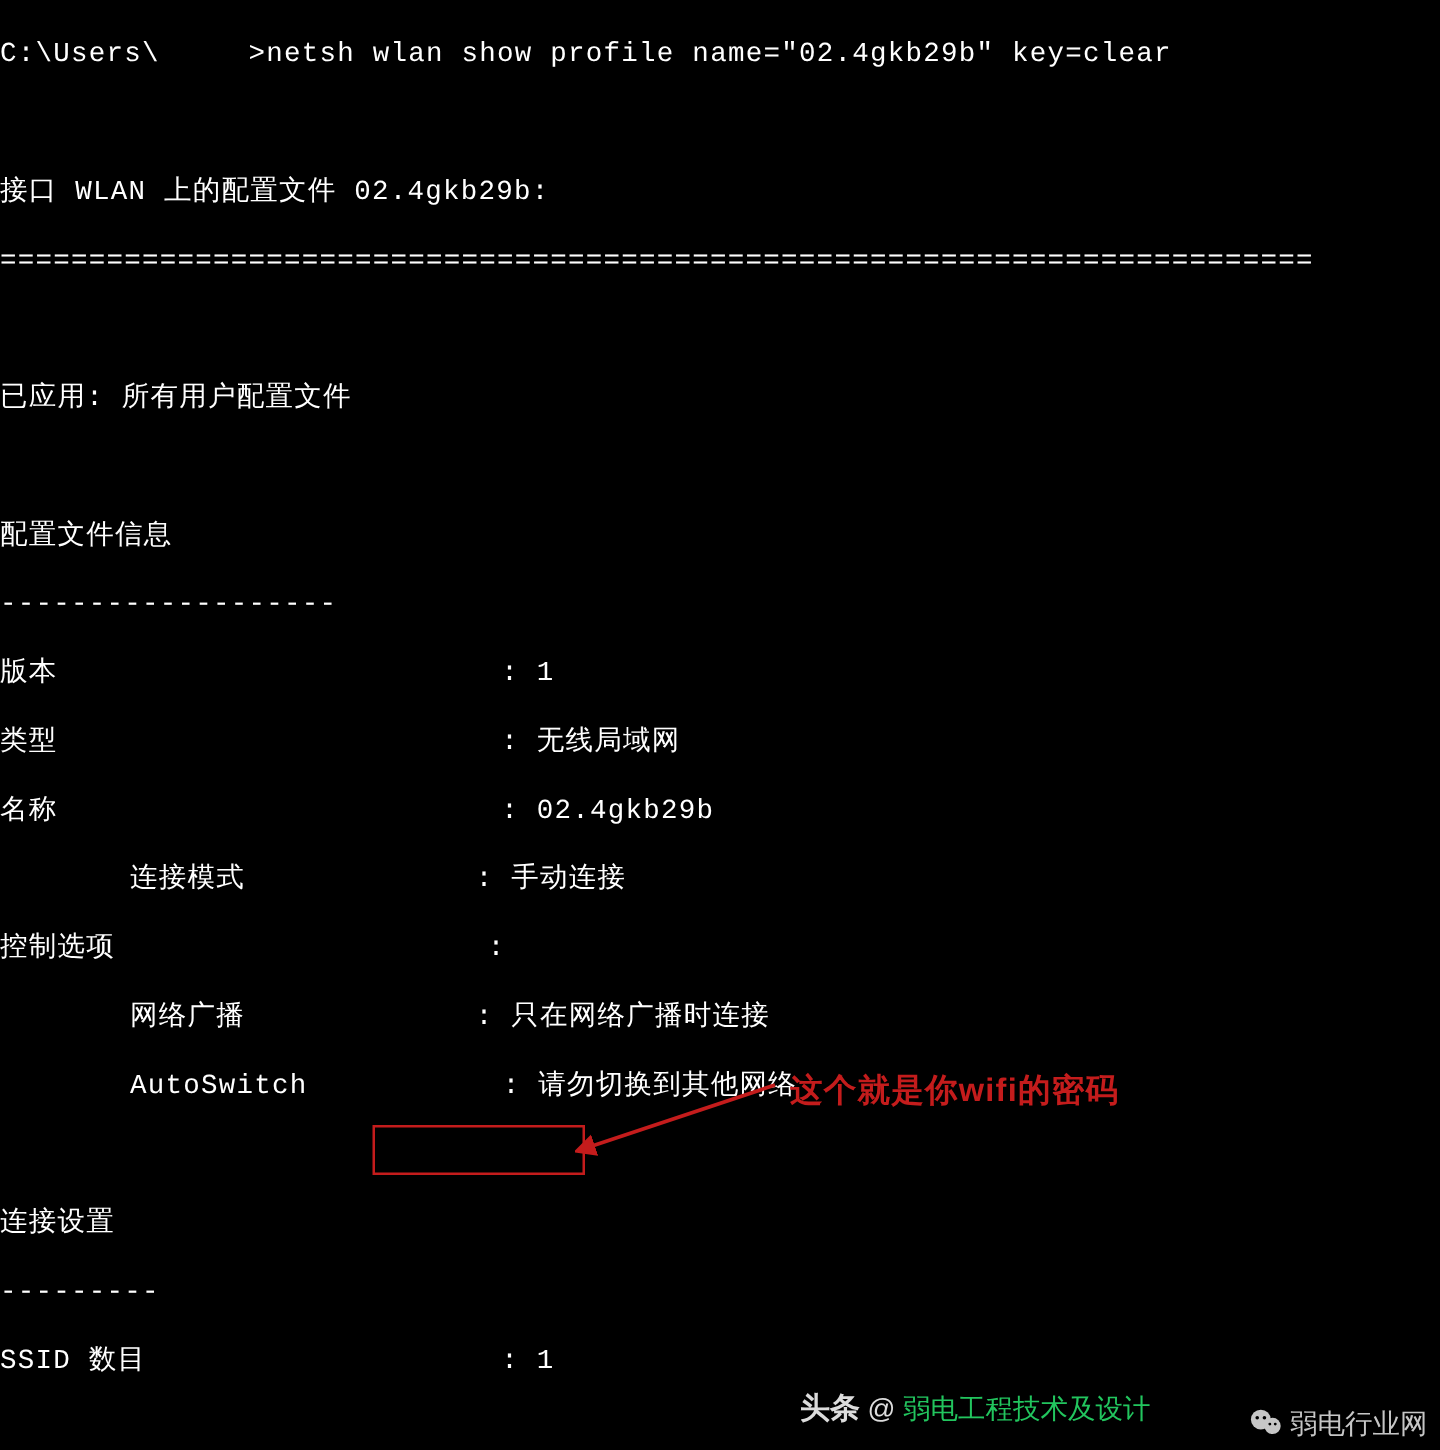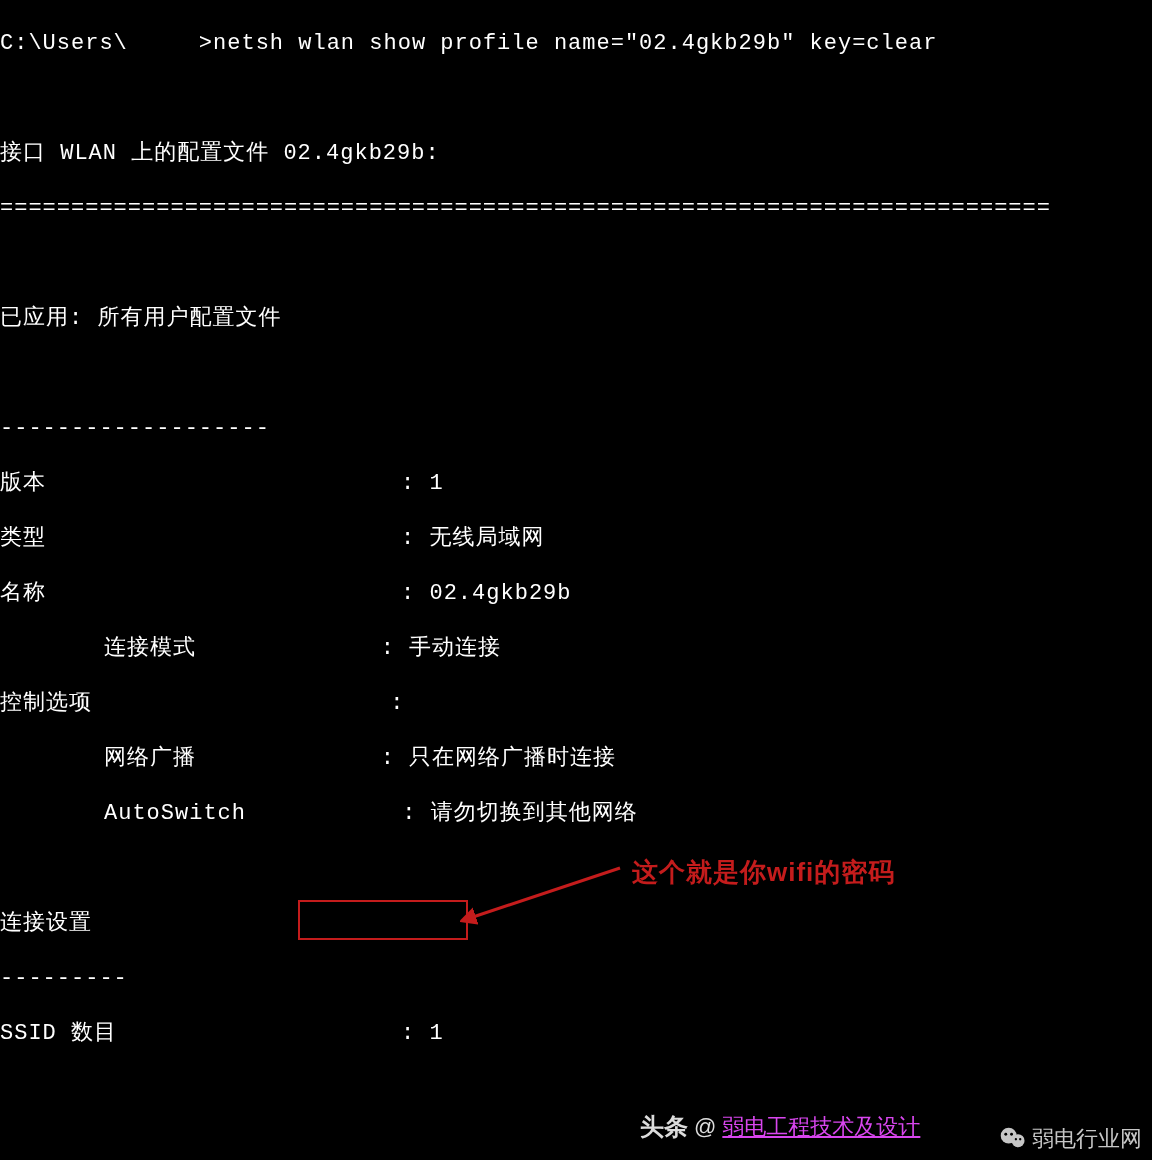--- a/index.html
+++ b/index.html
@@ -51,21 +51,21 @@
     bottom: 18px;
     color: #dcdcdc;
     font-family: "Microsoft YaHei", sans-serif;
     font-size: 24px;
     font-weight: bold;
     display: flex;
     align-items: center;
     gap: 6px;
   }
   .wm-at { font-weight: normal; font-size: 22px; }
-  .wm-name-left { font-weight: normal; font-size: 22px; color: #d946ef; text-decoration: underline; }
+  .wm-name-left { font-weight: normal; font-size: 22px; color: #22c55e; }
   .watermark-right {
     position: absolute;
     right: 10px;
     bottom: 8px;
     color: #dcdcdc;
     font-family: "Microsoft YaHei", sans-serif;
     font-size: 22px;
     opacity: 0.9;
     display: flex;
     align-items: center;
@@ -86,20 +86,21 @@
 <body>
 
 <div class="terminal">
 <span class="ln"><span>C:\Users\</span><span class="redacted">     </span><span>&gt;</span><span>netsh wlan show profile name="02.4gkb29b" key=clear</span></span>
 <span class="ln"> </span>
 <span class="ln">接口 WLAN 上的配置文件 02.4gkb29b:</span>
 <span class="ln">==========================================================================</span>
 <span class="ln"> </span>
 <span class="ln"><span>已应用: </span><span>所有用户配置文件</span></span>
 <span class="ln"> </span>
+<span class="ln sect-title">配置文件信息</span>
 <span class="ln">-------------------</span>
 <span class="ln indent1"><span>版本</span>                         : <span>1</span></span>
 <span class="ln indent1"><span>类型</span>                         : <span>无线局域网</span></span>
 <span class="ln indent1"><span>名称</span>                         : <span>02.4gkb29b</span></span>
 <span class="ln indent2"><span>连接模式</span>             : <span>手动连接</span></span>
 <span class="ln indent1"><span>控制选项</span>                     :</span>
 <span class="ln indent2"><span>网络广播</span>             : <span>只在网络广播时连接</span></span>
 <span class="ln indent2"><span>AutoSwitch</span>           : <span>请勿切换到其他网络</span></span>
 <span class="ln"> </span>
 <span class="ln sect-title">连接设置</span>

